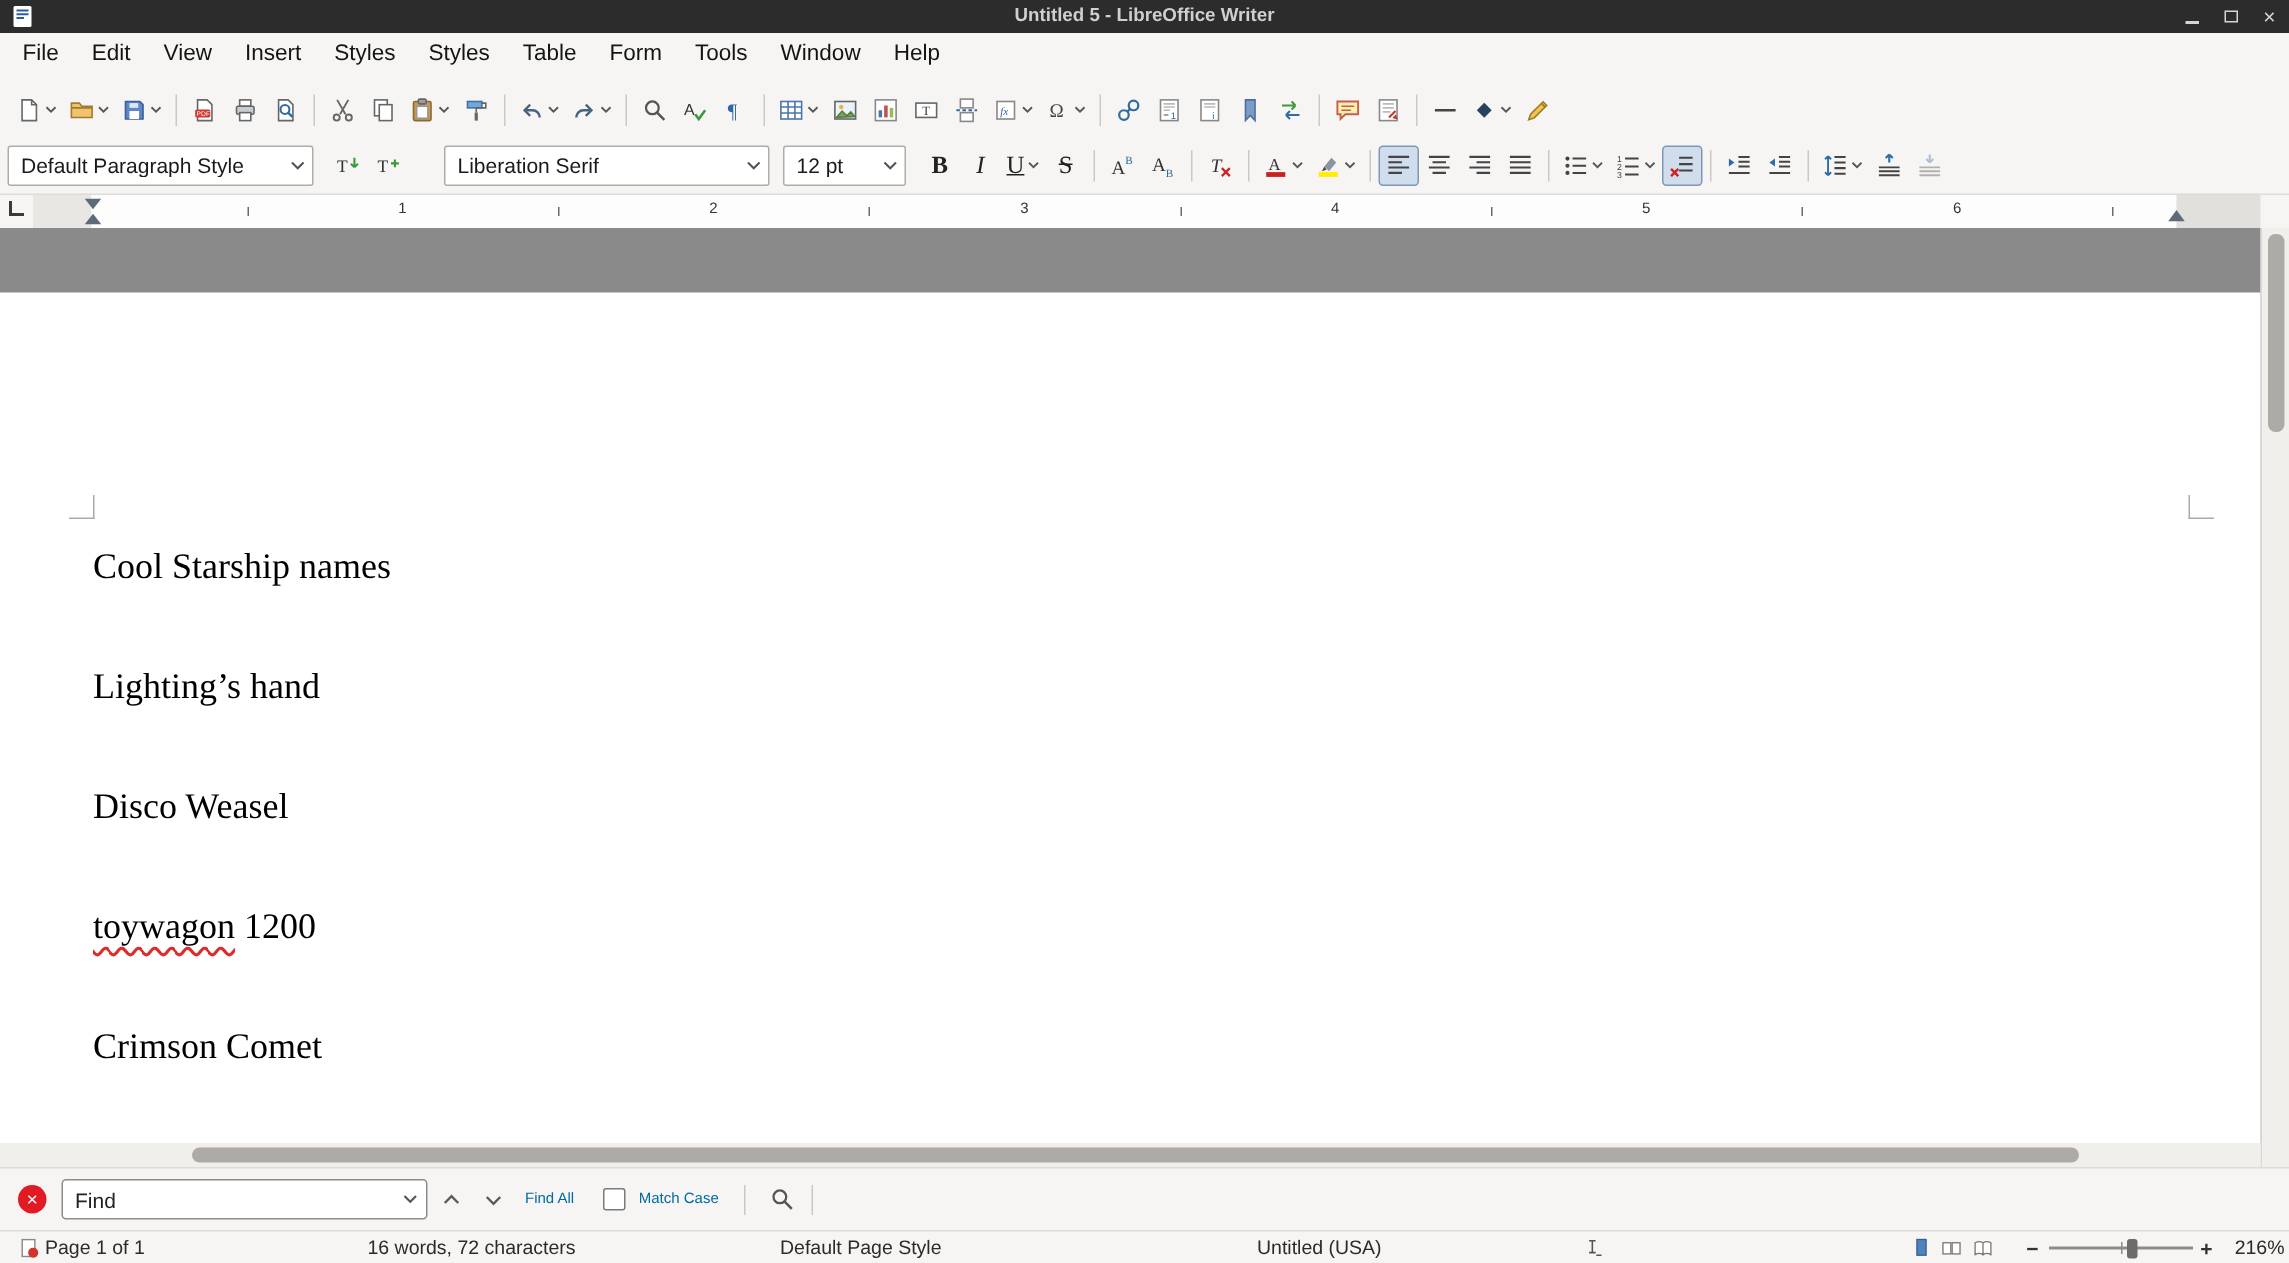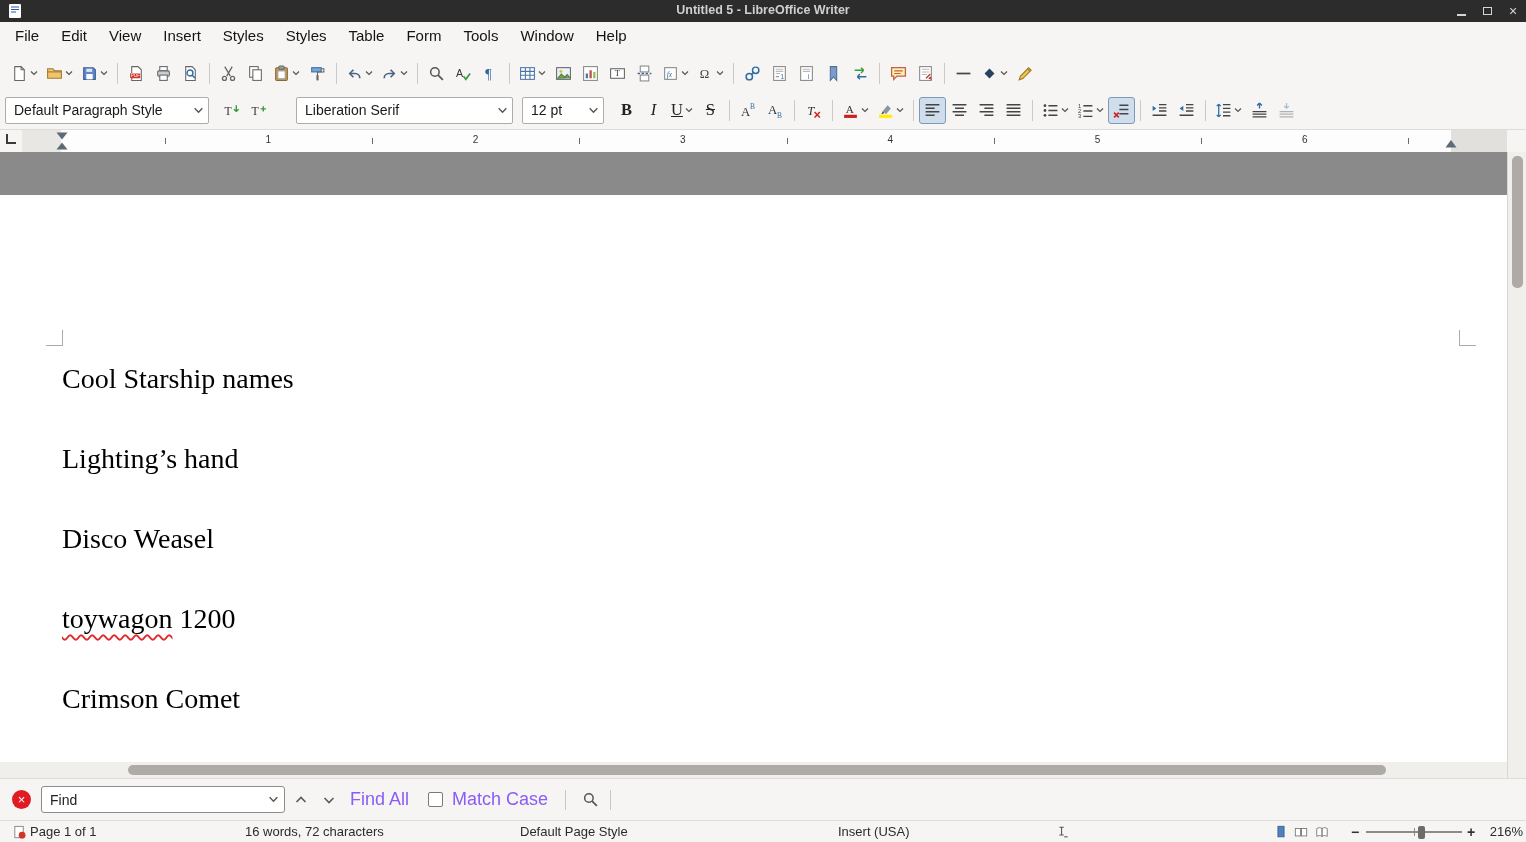--- a/index.html
+++ b/index.html
@@ -46,41 +46,41 @@
   .ruler .band-white { position:absolute; left:61px; top:0; width:1390px; height:22px; background:#fdfdfd; }
   .ruler .band-margin-r { position:absolute; left:1451px; top:0; width:56px; height:22px; background:#e2e0dd; }
   .ruler-num { position:absolute; top:4px; transform:translateX(-50%); font-size:10px; color:#333; }
   .ruler-tick { position:absolute; top:8px; width:1px; height:6px; background:#6b6b6b; }
   .ruler svg.marker { position:absolute; top:1px; }
   
   .docarea { position:absolute; top:152px; left:0; width:1526px; height:610px; background:#8a8a8a; }
   .page { position:absolute; left:0; top:43px; width:1507px; height:567px; background:#ffffff; }
   .page-text { padding:162px 60px 0 62px; }
   .page-text p { margin:0 0 37px 0; font-family:"Liberation Serif","DejaVu Serif",serif;
-    font-size:28px; line-height:43px; color:#000; }
+    font-size:24px; line-height:43px; color:#000; }
   .spell-error { text-decoration:underline; text-decoration-style:wavy; text-decoration-color:#e02b2b;
     text-decoration-thickness:2px; text-underline-offset:6px; }
   .cmark { position:absolute; background:#ababab; }
   
   .vscroll { position:absolute; left:1507px; top:152px; width:19px; height:626px; background:#f1efec; border-left:1px solid #dad8d5; }
   .vscroll .thumb { position:absolute; left:4px; top:4px; width:11px; height:132px; background:#aeaba7; border-radius:5px; }
   .hscroll { position:absolute; left:0; top:762px; width:1507px; height:16px; background:#f1efec; }
   .hscroll .thumb { position:absolute; left:128px; top:3px; width:1258px; height:10px; background:#aeaba7; border-radius:5px; }
   
   .findbar { position:absolute; top:778px; left:0; width:1526px; height:42px; background:#f6f5f4;
     border-top:1px solid #dedcd9; display:flex; align-items:center; padding-left:12px; }
   .find-close { width:19px; height:19px; border-radius:50%; background:#e01b24; color:#fff; font-size:13px;
     display:flex; align-items:center; justify-content:center; line-height:1; margin-right:10px; flex:none; }
   .find-combo { width:244px; height:27px; background:#fff; border:1px solid #8f8c88; border-radius:3px;
     display:flex; align-items:center; flex:none; }
   .find-input { border:none; outline:none; background:transparent; flex:1; font-size:14px; color:#222;
     padding-left:8px; font-family:"Liberation Sans",sans-serif; min-width:0; }
   .find-combo .combo-arrow { width:22px; display:flex; align-items:center; justify-content:center; }
   .find-nav { width:24px; height:24px; display:flex; align-items:center; justify-content:center; margin-left:4px; }
-  .find-label { font-size:18px; color:#8b5cf6; padding:0 9px; white-space:nowrap; }
+  .find-label { font-size:10px; color:#0369a1; padding:0 9px; white-space:nowrap; }
   .cb { width:15px; height:15px; background:#fff; border:1px solid #7c7a77; border-radius:2px; margin-left:10px; flex:none; }
   .fsep { width:1px; height:20px; background:#c9c7c4; margin:0 8px; flex:none; }
   
   .statusbar { position:absolute; top:820px; left:0; width:1526px; height:22px; background:#f6f5f4;
     border-top:1px solid #dedcd9; font-size:13px; color:#2b2b2b; }
   .statusbar .sb-item { position:absolute; top:3px; white-space:nowrap; }
   .sb-icon { position:absolute; top:2px; width:18px; height:18px; display:flex; align-items:center; justify-content:center; }
   .zoom-glyph { font-size:14px; color:#333; font-weight:bold; }
   .zoom-slider { position:absolute; left:1366px; top:2px; width:96px; height:18px; }
   .zoom-track { position:absolute; left:0; top:8px; width:96px; height:2px; background:#8d8b88; }
@@ -786,21 +786,21 @@
 <div class="statusbar">
   <span class="sb-icon" style="left:10px">
     <svg width="15" height="15" viewBox="0 0 16 16">
         <rect x="3" y="1.5" width="9" height="12" fill="#fff" stroke="#888"></rect>
         <circle cx="10.8" cy="10.8" r="3.6" fill="#d0342c"></circle>
       </svg>
   </span>
   <span class="sb-item" style="left:30px">Page 1 of 1</span>
   <span class="sb-item" style="left:245px">16 words, 72 characters</span>
   <span class="sb-item" style="left:520px">Default Page Style</span>
-  <span class="sb-item" style="left:838px">Insert (USA)</span>
+  <span class="sb-item" style="left:838px">Untitled (USA)</span>
   <span class="sb-icon" style="left:1053px">
     <svg width="14" height="14" viewBox="0 0 16 16">
         <path d="M5 2.5h5M7.5 2.5v9M5 11.5h5" fill="none" stroke="#555" stroke-width="1.2"></path>
         <path d="M10.5 13.5h4" stroke="#555" stroke-width="1.2"></path>
       </svg>
   </span>
   <span class="sb-icon" style="left:1272px">
     <svg width="14" height="14" viewBox="0 0 16 16">
         <rect x="4.5" y="1.5" width="7" height="12" fill="#4f81bd" stroke="#36618e"></rect>
       </svg>

